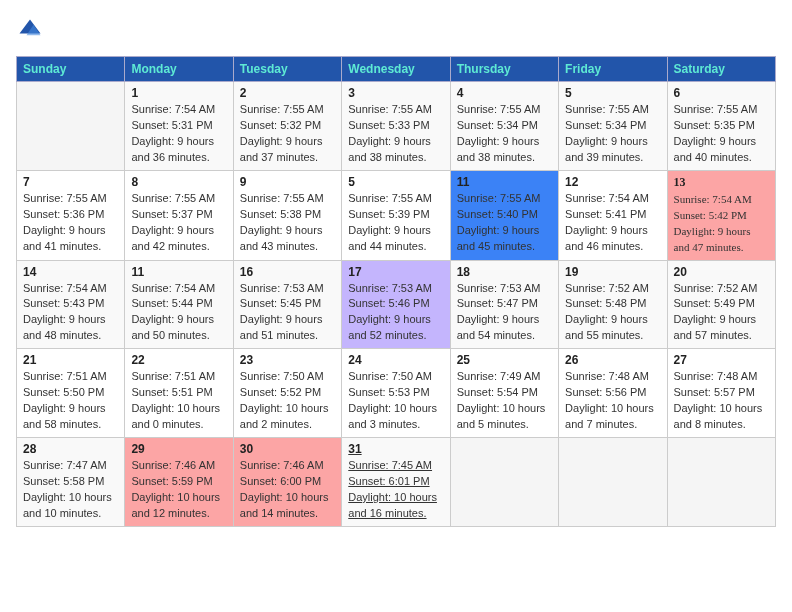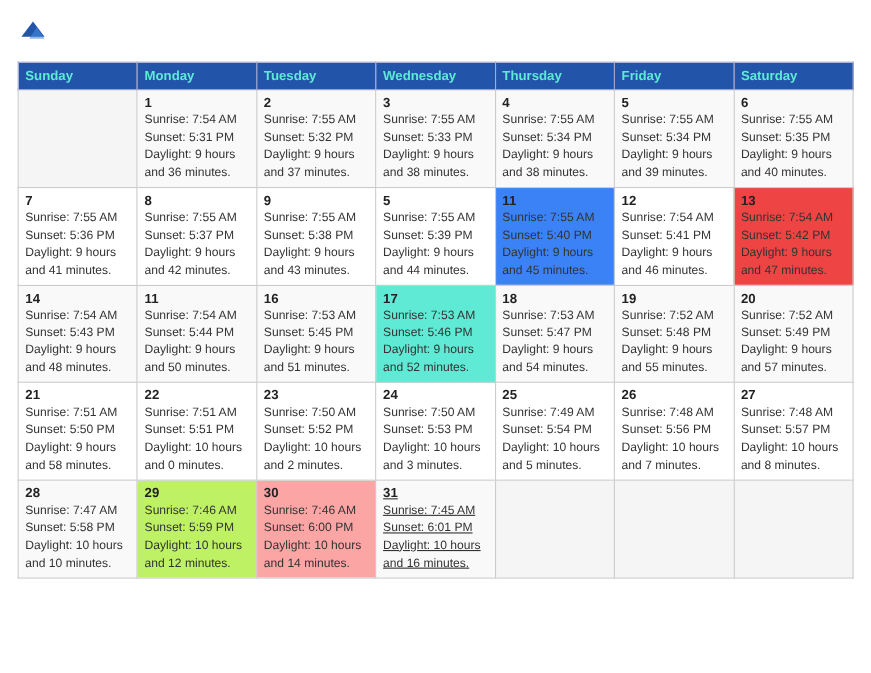--- a/index.html
+++ b/index.html
@@ -218,21 +218,21 @@
 Daylight: 9 hours
 and 45 minutes.</div>
           </td>
           <td style="background: rgb(255, 255, 255); margin-left: 40px;">
             <span class="day-num">12</span>
             <div class="day-info" style="white-space: pre-line;">Sunrise: 7:54 AM
 Sunset: 5:41 PM
 Daylight: 9 hours
 and 46 minutes.</div>
           </td>
-          <td style="background: #ef4444;">
+          <td style="background: #fca5a5; font-family: Liberation Serif, serif;">
             <span class="day-num">13</span>
             <div class="day-info" style="white-space: pre-line;">Sunrise: 7:54 AM
 Sunset: 5:42 PM
 Daylight: 9 hours
 and 47 minutes.</div>
           </td>
         </tr>
         <tr>
           <td style="background: rgb(249, 249, 249);">
             <span class="day-num">14</span>
@@ -248,21 +248,21 @@
 Daylight: 9 hours
 and 50 minutes.</div>
           </td>
           <td style="background: rgb(249, 249, 249);">
             <span class="day-num">16</span>
             <div class="day-info" style="white-space: pre-line;">Sunrise: 7:53 AM
 Sunset: 5:45 PM
 Daylight: 9 hours
 and 51 minutes.</div>
           </td>
-          <td style="background: #5eead4;">
+          <td style="background: #c4b5fd;">
             <span class="day-num">17</span>
             <div class="day-info" style="white-space: pre-line;">Sunrise: 7:53 AM
 Sunset: 5:46 PM
 Daylight: 9 hours
 and 52 minutes.</div>
           </td>
           <td style="background: rgb(249, 249, 249);">
             <span class="day-num">18</span>
             <div class="day-info" style="white-space: pre-line;">Sunrise: 7:53 AM
 Sunset: 5:47 PM
@@ -336,21 +336,21 @@
           </td>
         </tr>
         <tr>
           <td style="background: rgb(249, 249, 249);">
             <span class="day-num">28</span>
             <div class="day-info" style="white-space: pre-line;">Sunrise: 7:47 AM
 Sunset: 5:58 PM
 Daylight: 10 hours
 and 10 minutes.</div>
           </td>
-          <td style="background: #bef264; margin-left: 26px;">
+          <td style="background: #fca5a5; margin-left: 26px;">
             <span class="day-num">29</span>
             <div class="day-info" style="white-space: pre-line;">Sunrise: 7:46 AM
 Sunset: 5:59 PM
 Daylight: 10 hours
 and 12 minutes.</div>
           </td>
           <td style="background: #fca5a5;">
             <span class="day-num">30</span>
             <div class="day-info" style="white-space: pre-line;">Sunrise: 7:46 AM
 Sunset: 6:00 PM

